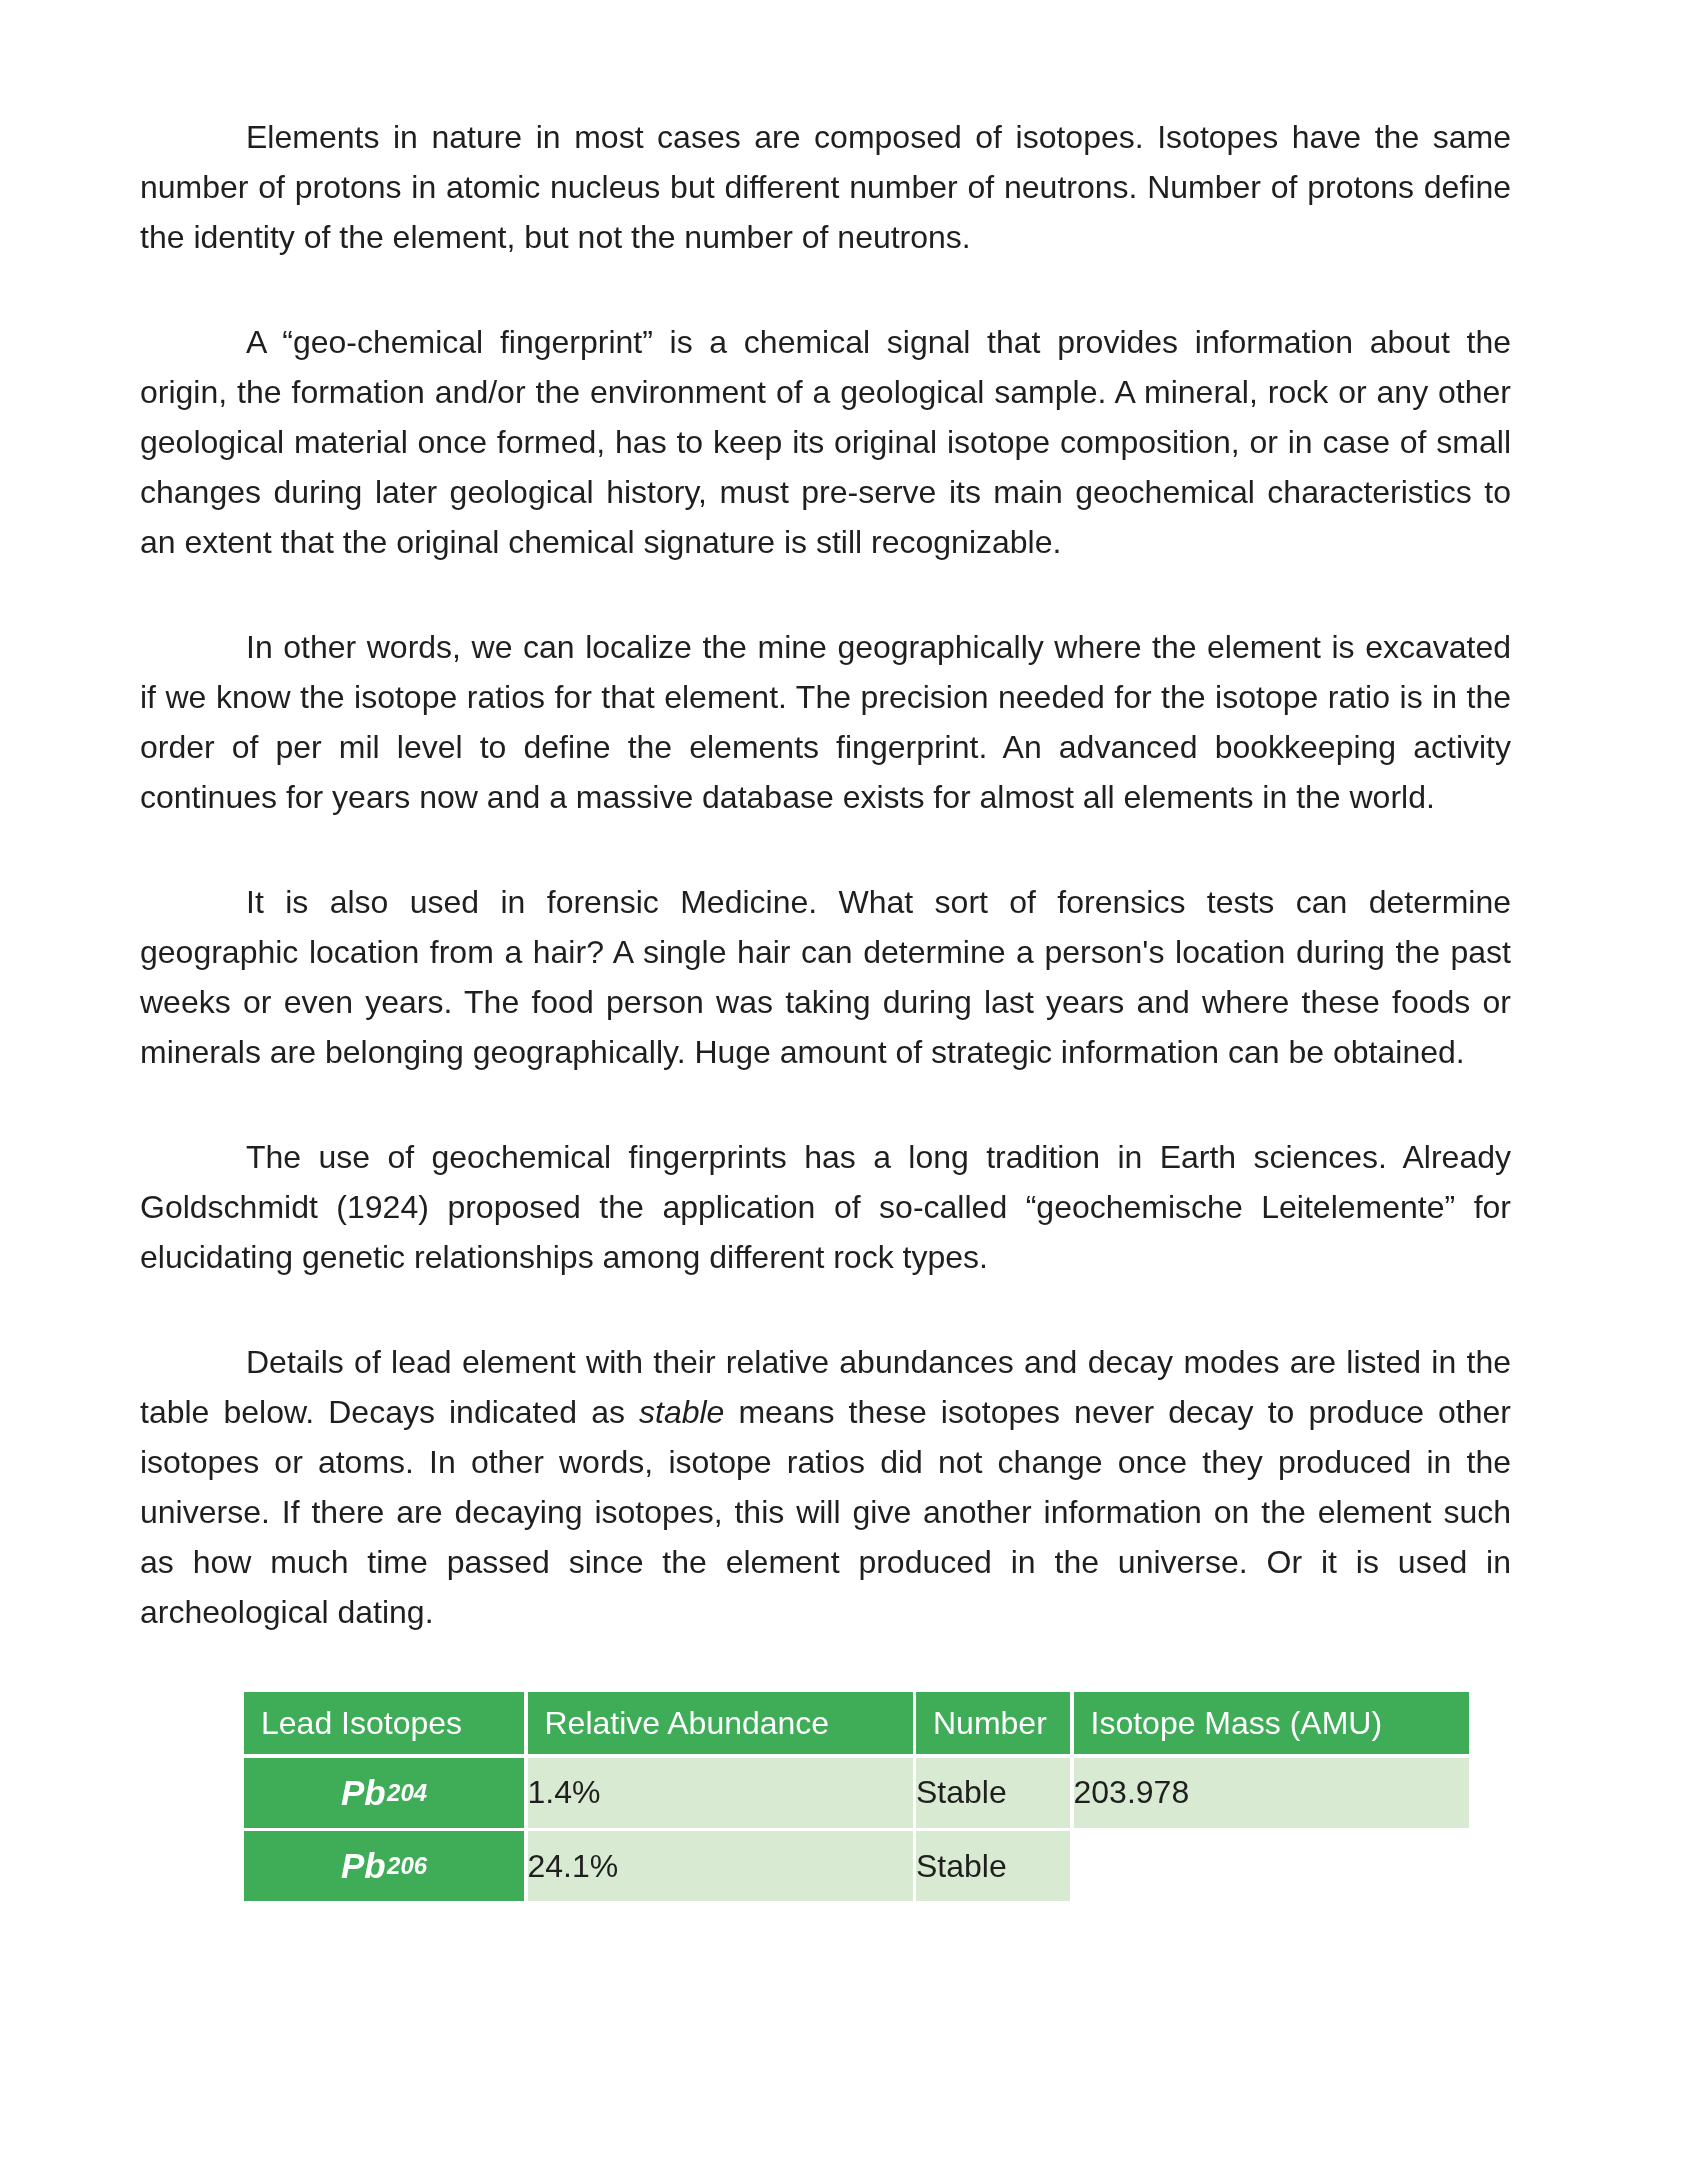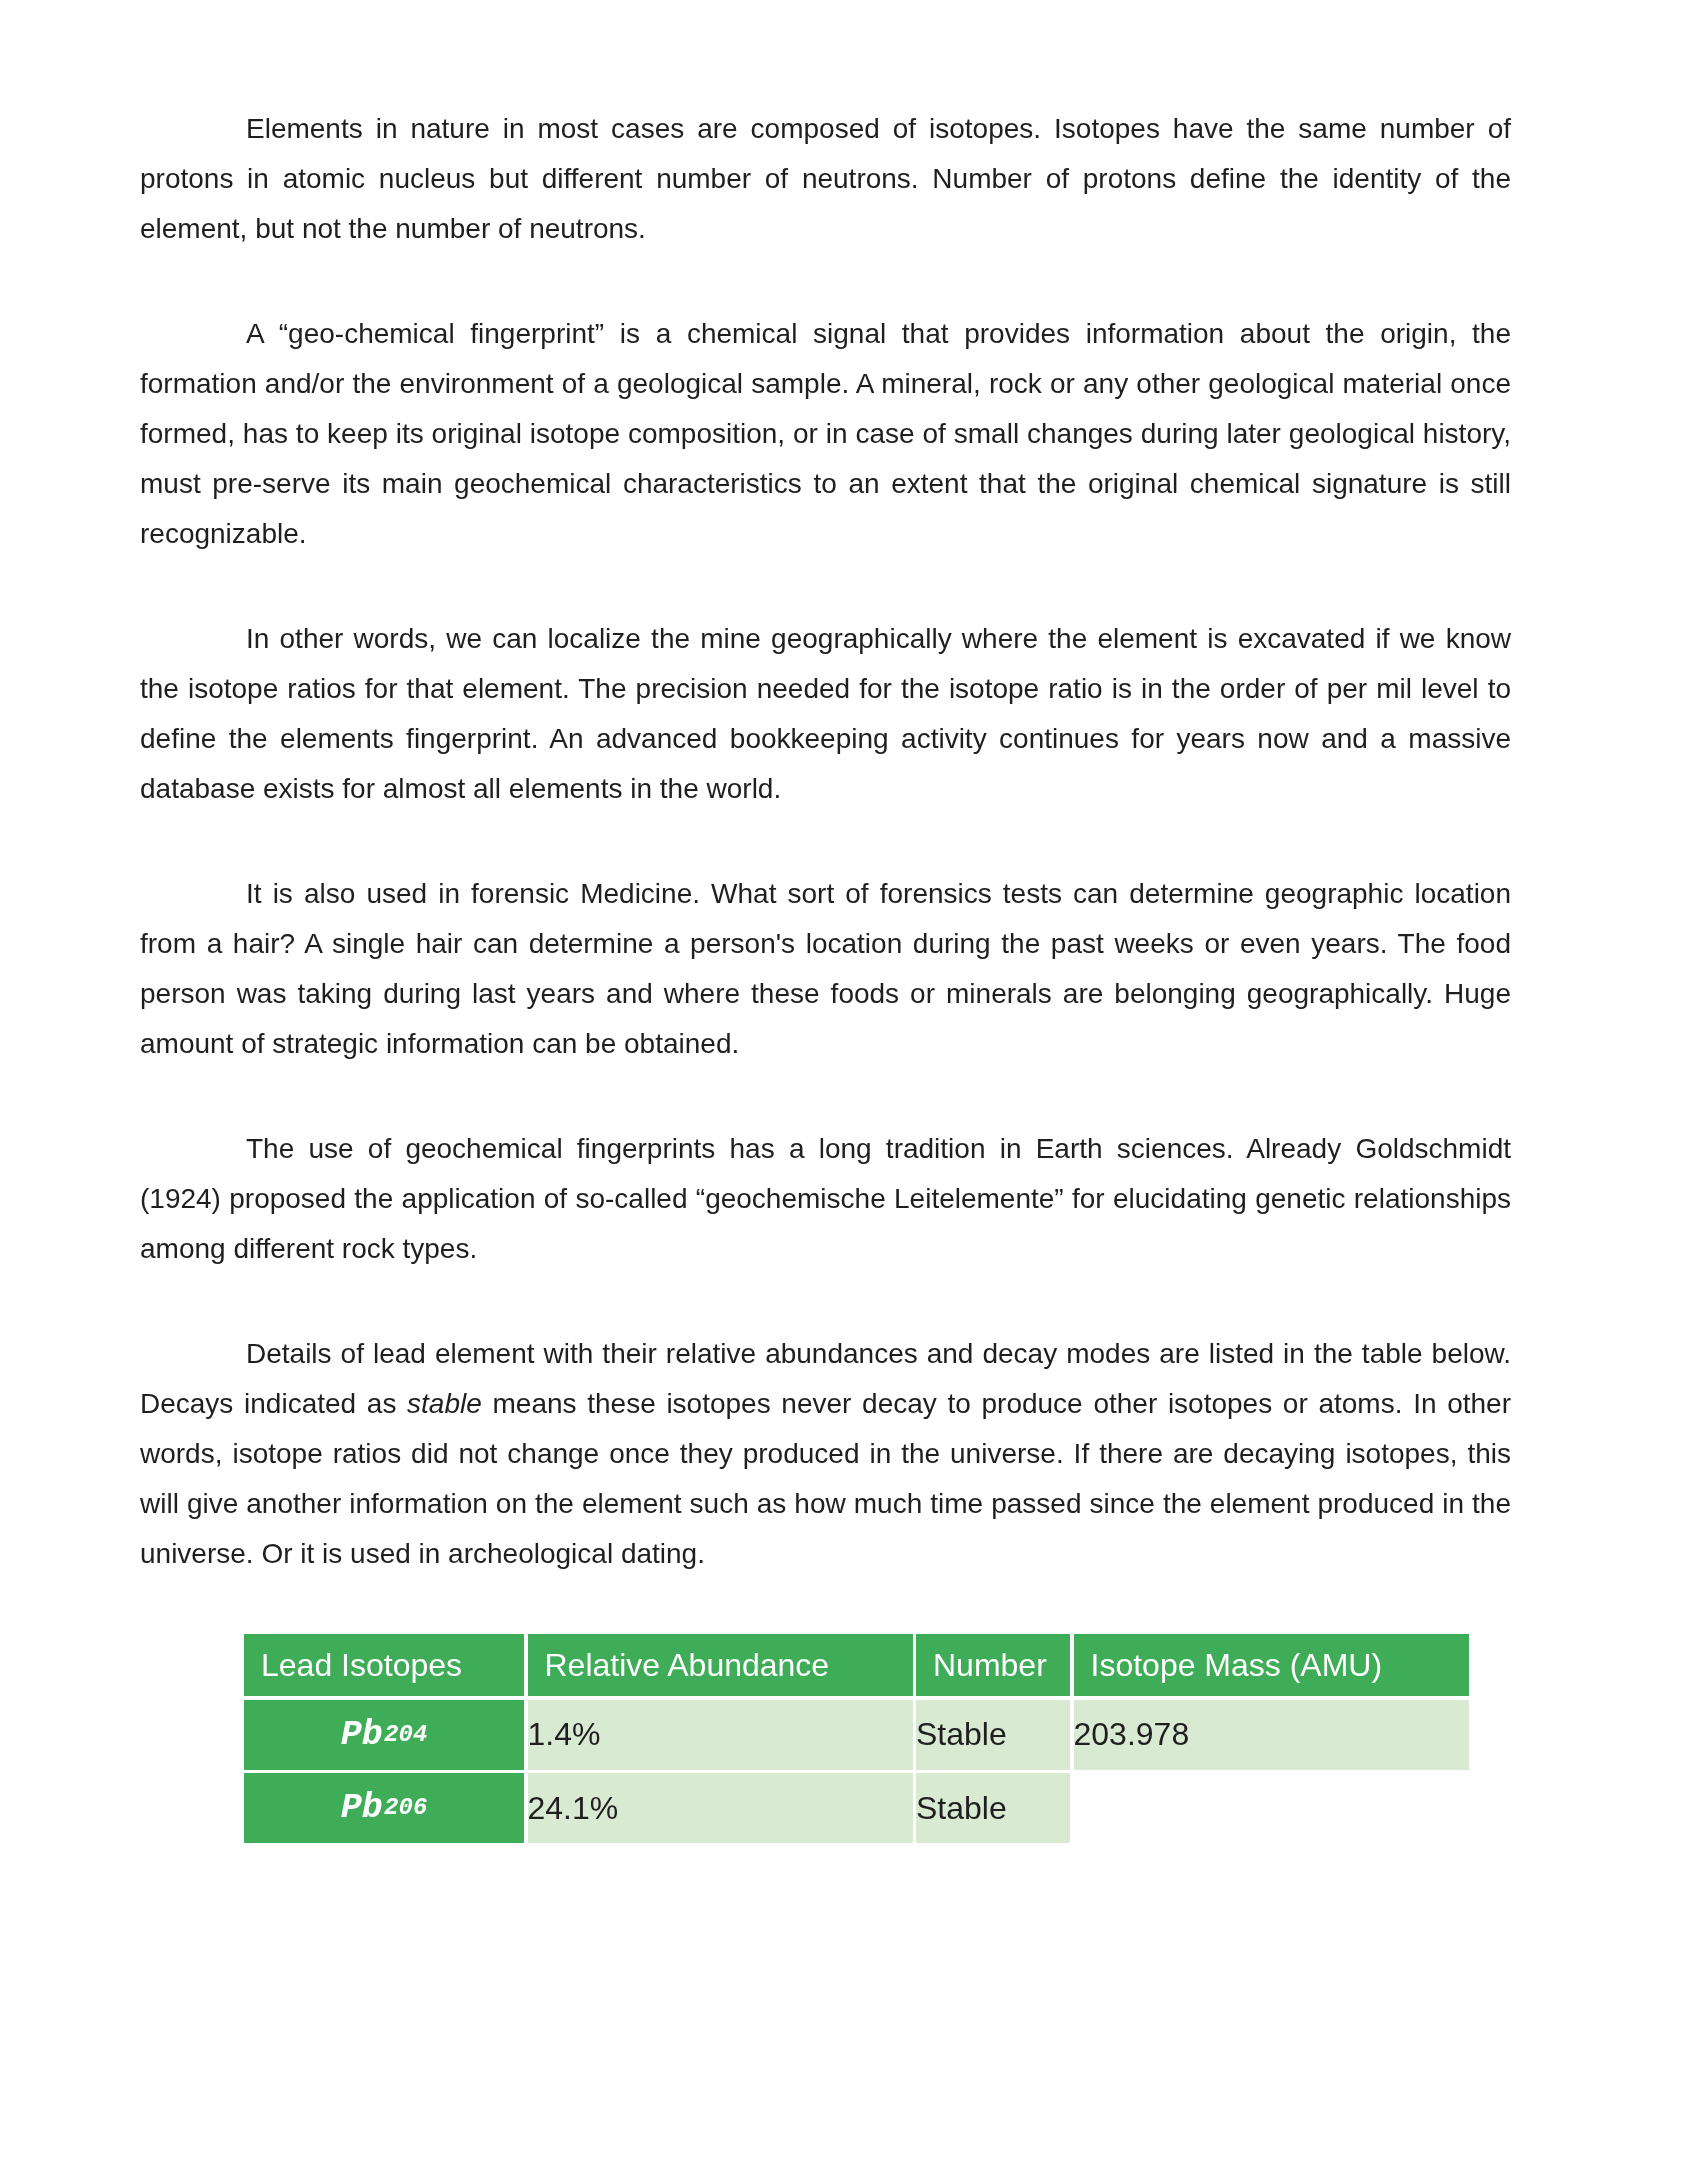--- a/index.html
+++ b/index.html
@@ -14,25 +14,25 @@
     font-family: "Liberation Sans", sans-serif;
     color: #1f1f1f;
   }
   .page {
     box-sizing: border-box;
     width: 1687px;
     height: 2183px;
     padding: 104px 176px 0 140px;
   }
   .doc-body p {
-    font-size: 28px;
+    font-size: 32px;
     line-height: 50px;
     text-align: justify;
     text-indent: 106px;
-    margin: 0 0 55px 0;
+    margin: 8px 0 55px 0;
   }
   .doc-body p .inline-italic {
     font-style: italic;
   }
   
   .isotope-table {
     margin: 45px 0 0 104px;
     width: 1224px;
     display: grid;
     grid-template-columns: 280px 385px 154px 395px;
@@ -59,21 +59,21 @@
     align-items: center;
     box-sizing: border-box;
   }
   .isotope-table .cell-isotope {
     background: var(--green, #3fad58);
     color: #ffffff;
     height: 70px;
     display: flex;
     align-items: center;
     justify-content: center;
-    font-family: Liberation Mono, monospace;
+    font-family: Liberation Sans, sans-serif;
     font-weight: bold;
     font-style: italic;
     font-size: 35px;
   }
   .isotope-table .cell-isotope sub {
     font-size: 24px;
     line-height: 0;
     vertical-align: sub;
     margin-left: 1.4px;
   }

